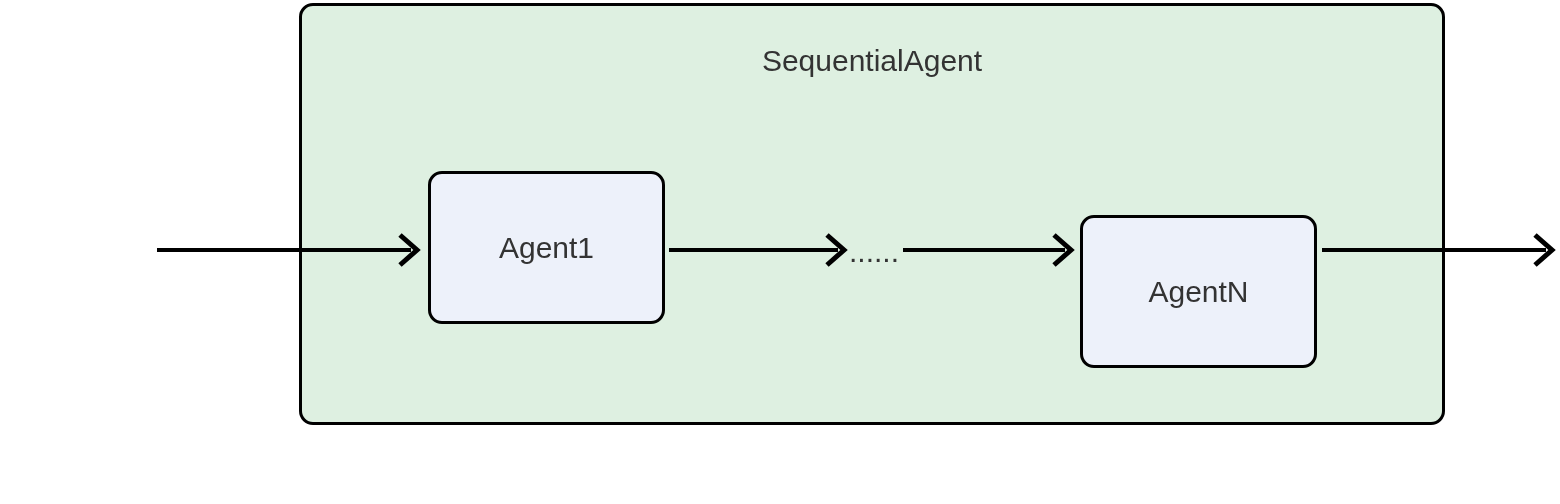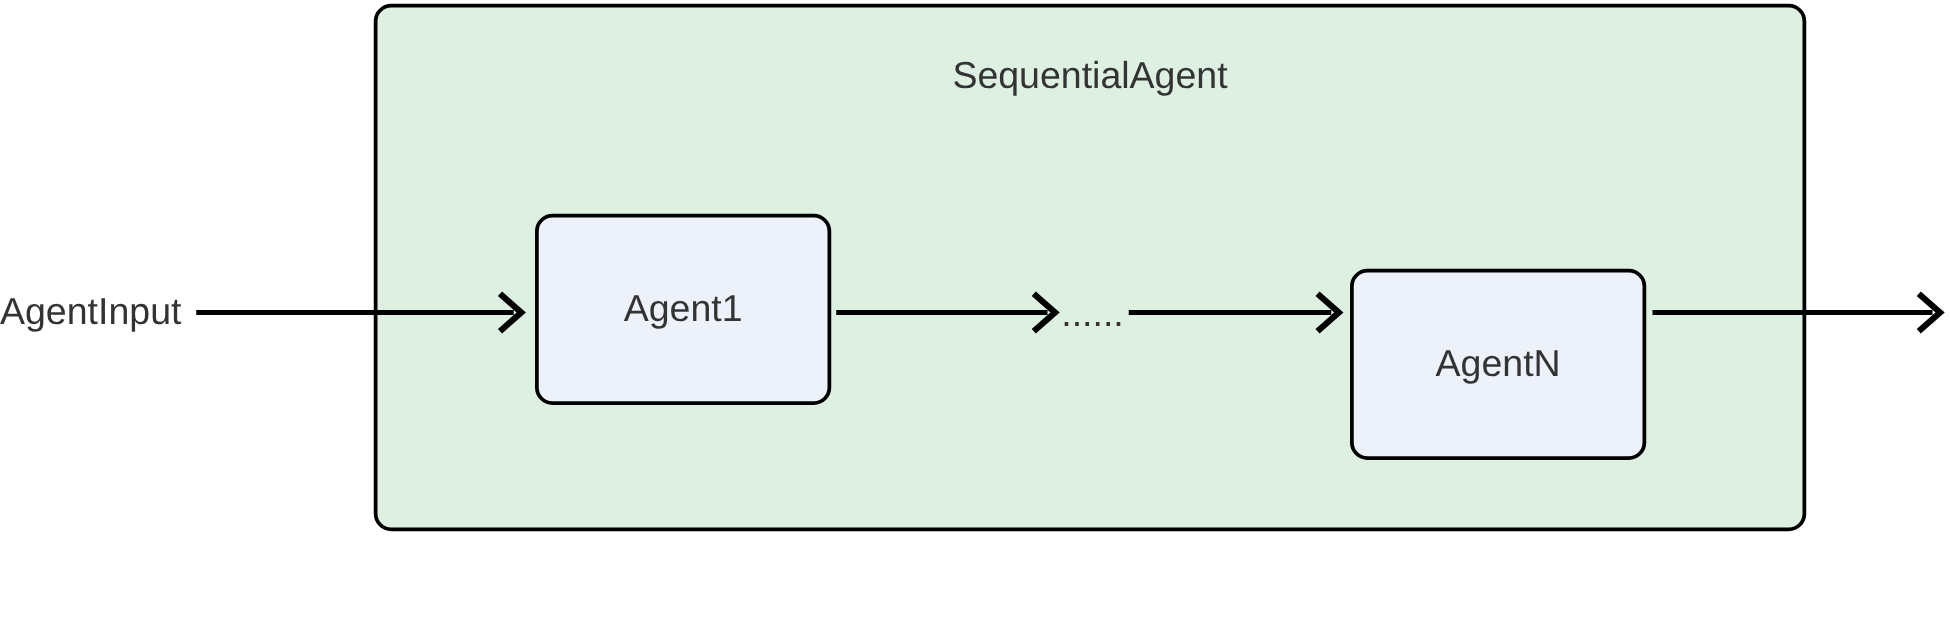--- a/index.html
+++ b/index.html
@@ -103,21 +103,20 @@
       <marker id="arrowhead" markerUnits="userSpaceOnUse" markerWidth="26" markerHeight="38" viewBox="0 0 26 38" refX="15" refY="19" orient="auto">
         <path d="M4,4 L21,19 L4,34" fill="none" stroke="#000000" stroke-width="5" stroke-linejoin="miter"></path>
       </marker>
     </defs>
     <line x1="157" y1="250" x2="411" y2="250" stroke="#000000" stroke-width="4" marker-end="url(#arrowhead)"></line>
     <line x1="669" y1="250" x2="838" y2="250" stroke="#000000" stroke-width="4" marker-end="url(#arrowhead)"></line>
     <line x1="903" y1="250" x2="1065" y2="250" stroke="#000000" stroke-width="4" marker-end="url(#arrowhead)"></line>
     <line x1="1322" y1="250" x2="1546" y2="250" stroke="#000000" stroke-width="4" marker-end="url(#arrowhead)"></line>
   </svg>
 
-  <div class="input-label">AgentInput</div>
 
   <div class="node node-agent1">
     <span class="node-label">Agent1</span>
   </div>
 
   <div class="ellipsis-label">......</div>
 
   <div class="node node-agentn">
     <span class="node-label">AgentN</span>
   </div>

